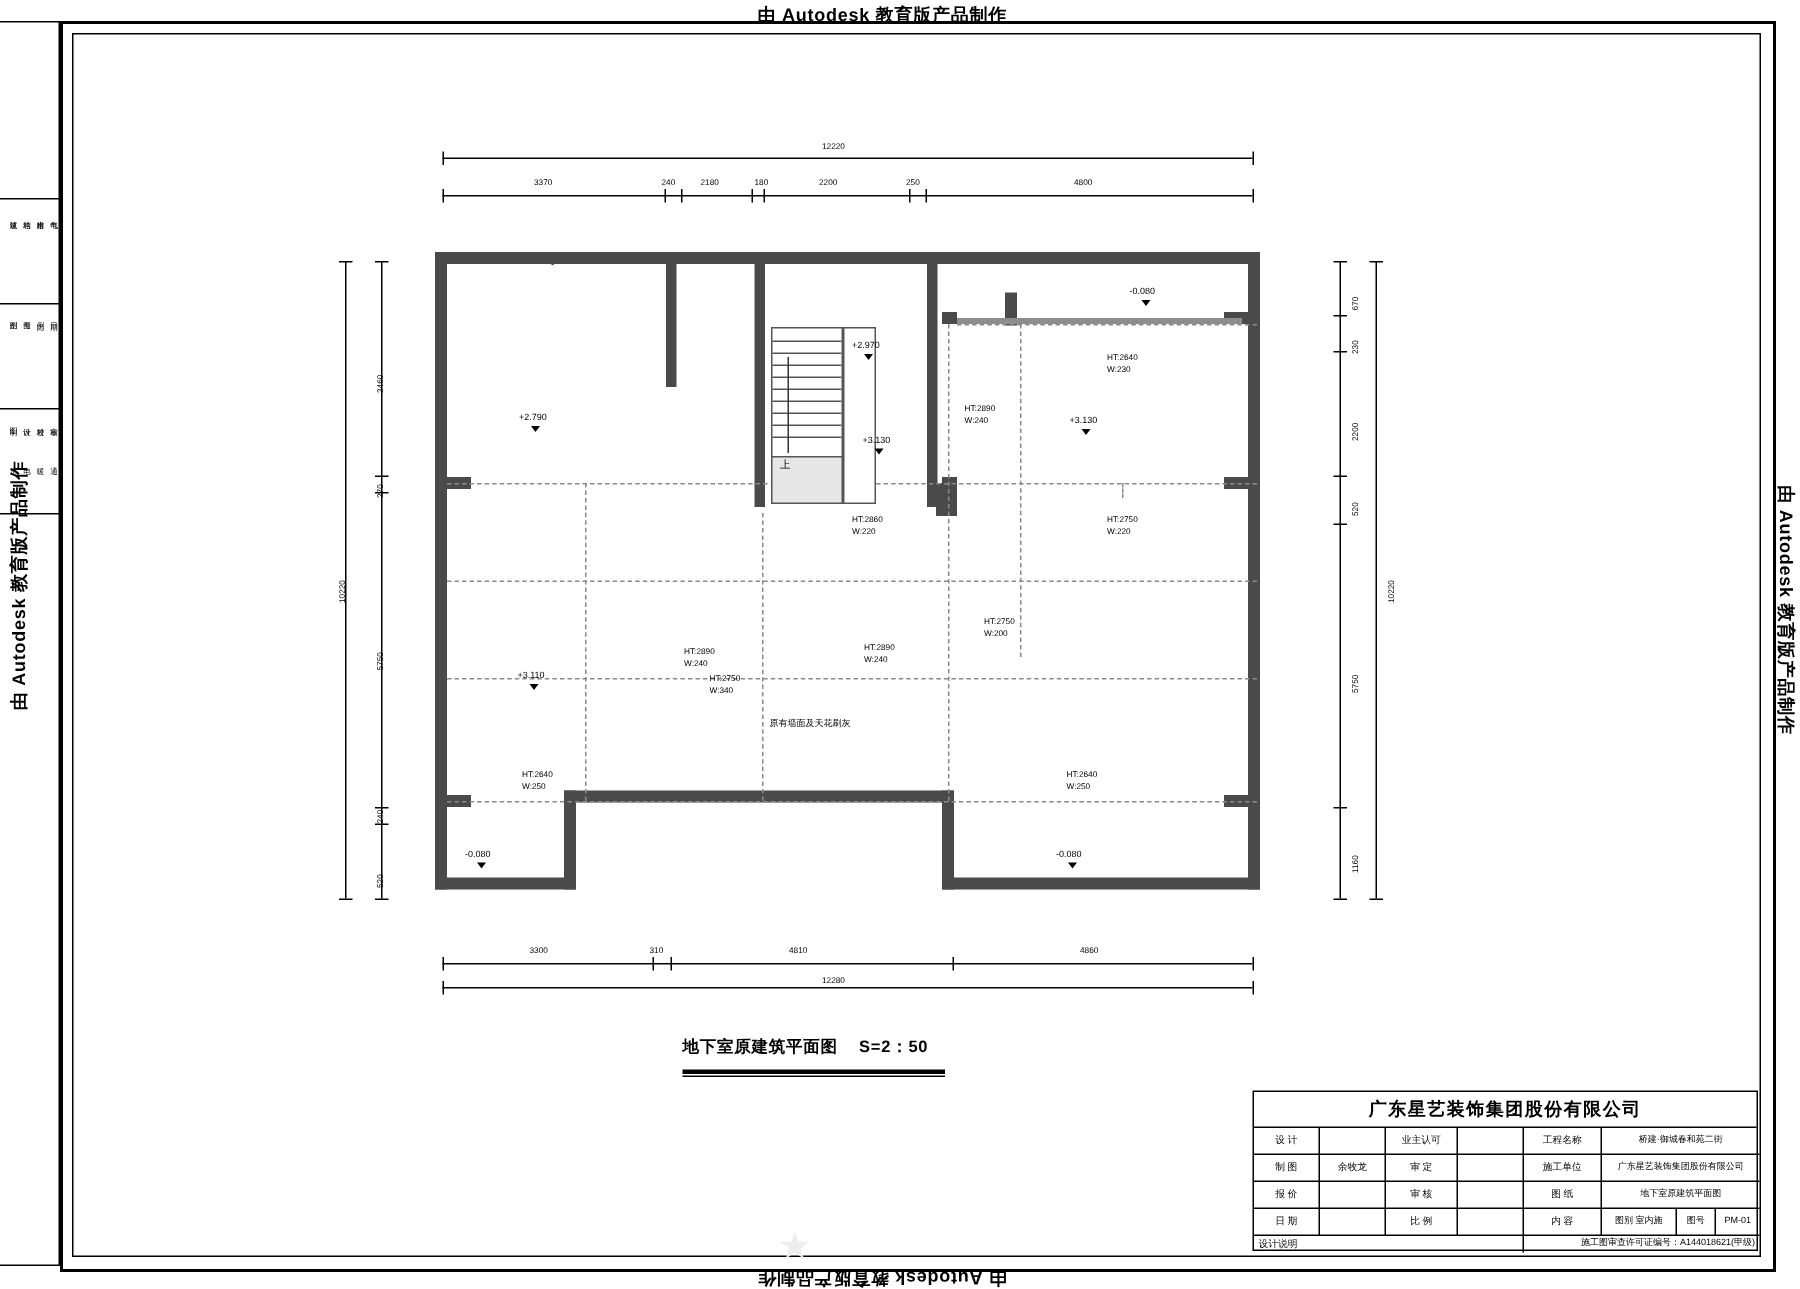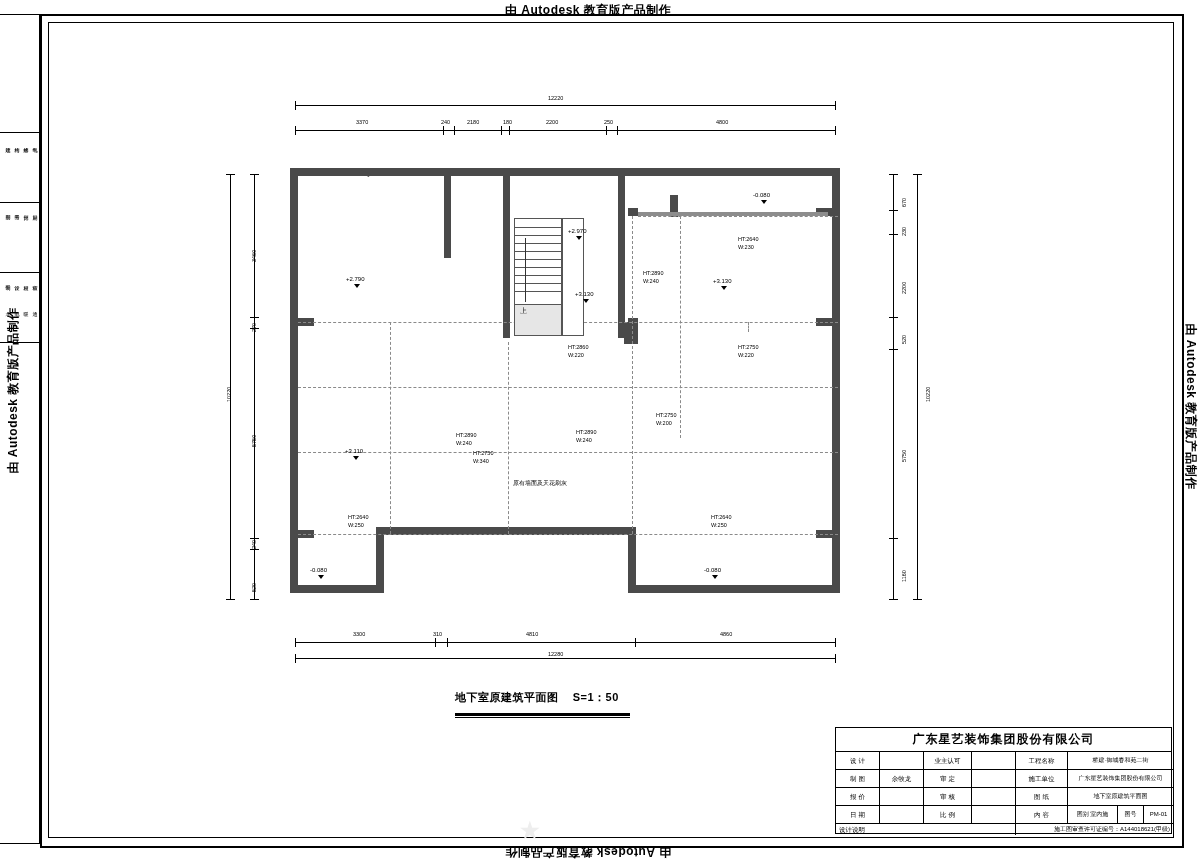--- a/index.html
+++ b/index.html
@@ -300,21 +300,21 @@
     <span>HT:2640</span><br>
     <span>W:250</span>
   </div>
 
   <div class="lbl" style="left:465px;top:458px;font-size:6px;">原有墙面及天花刷灰</div>
 
 </div>
 
 <div class="abs" id="plan-title">
   <span>地下室原建筑平面图</span>&nbsp;&nbsp;&nbsp;
-  <span>S=1：50</span>
+  <span>S=2：50</span>
 </div>
 <div class="abs" id="plan-underline"></div>
 <div class="abs" id="plan-underline2"></div>
 
 <div class="faintwm" style="left:520px;top:818px;">★</div>
 
 <div class="abs" id="title-block">
   <div class="tb-company">广东星艺装饰集团股份有限公司</div>
 
   <div class="tbcell" style="left:0px;top:24px;width:44px;height:18px;">设 计</div>

